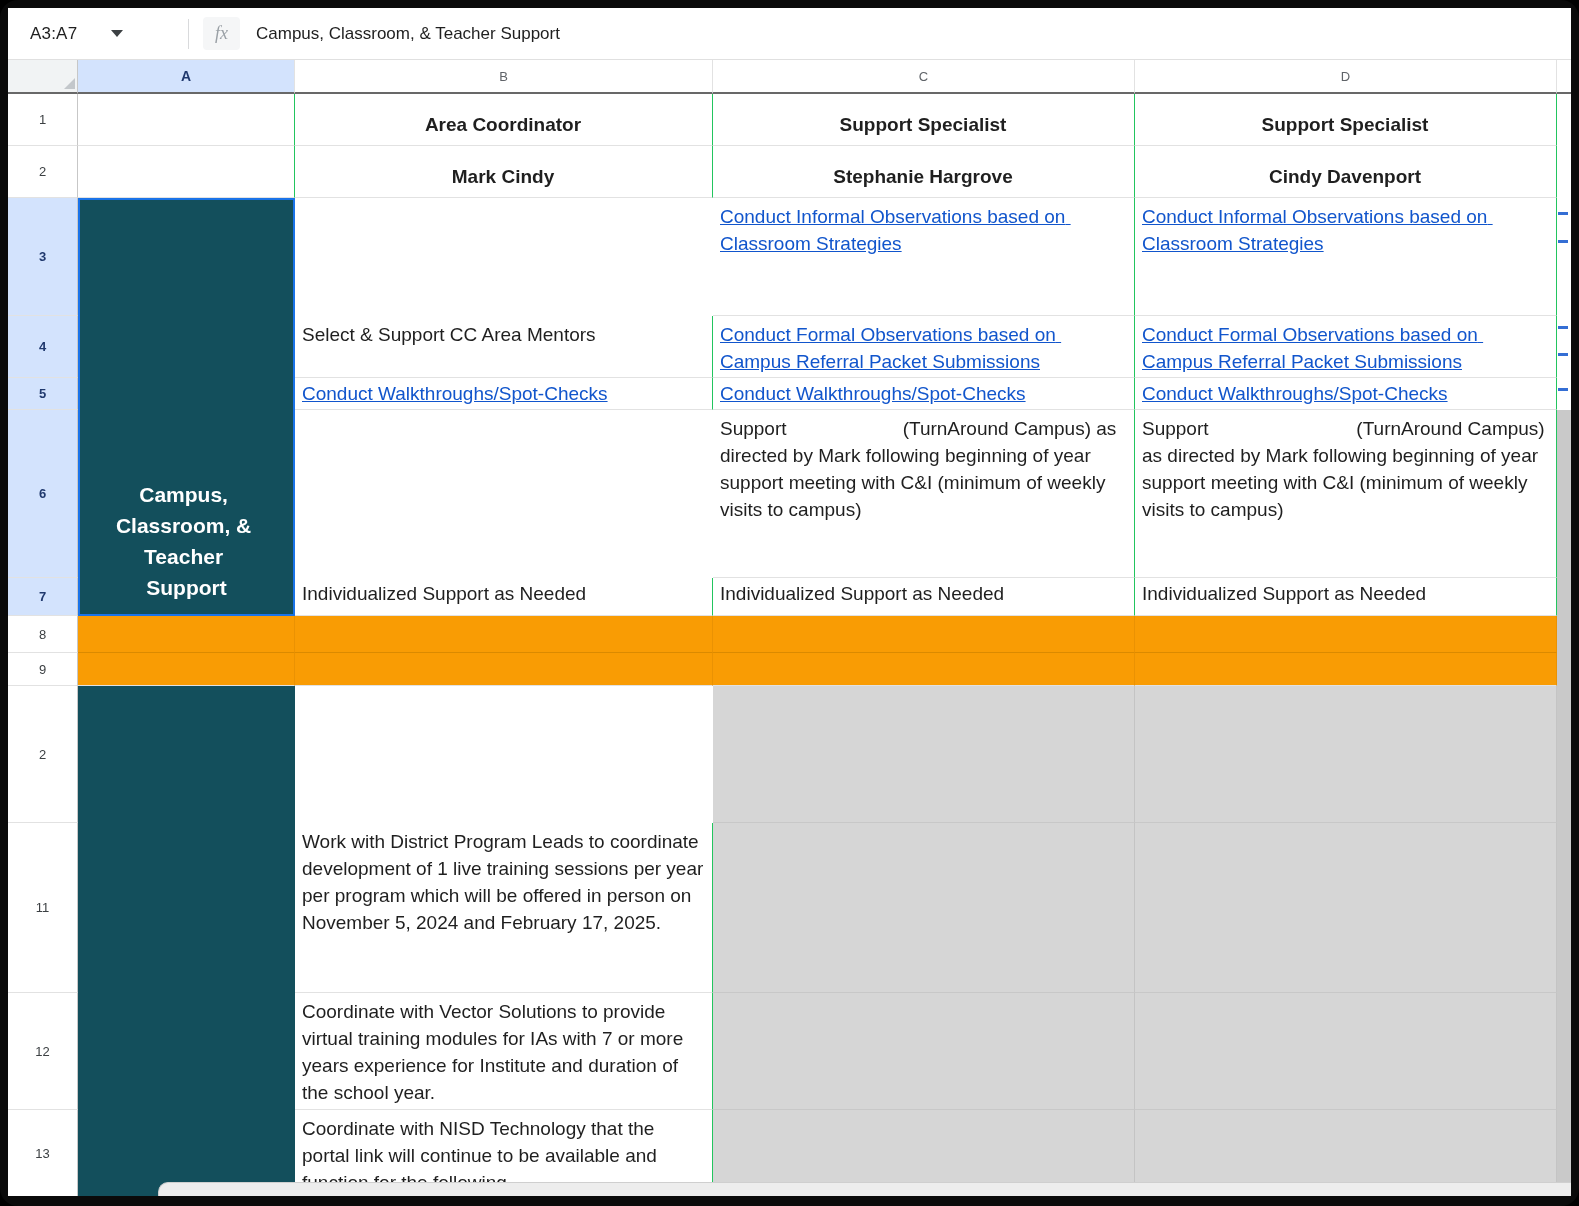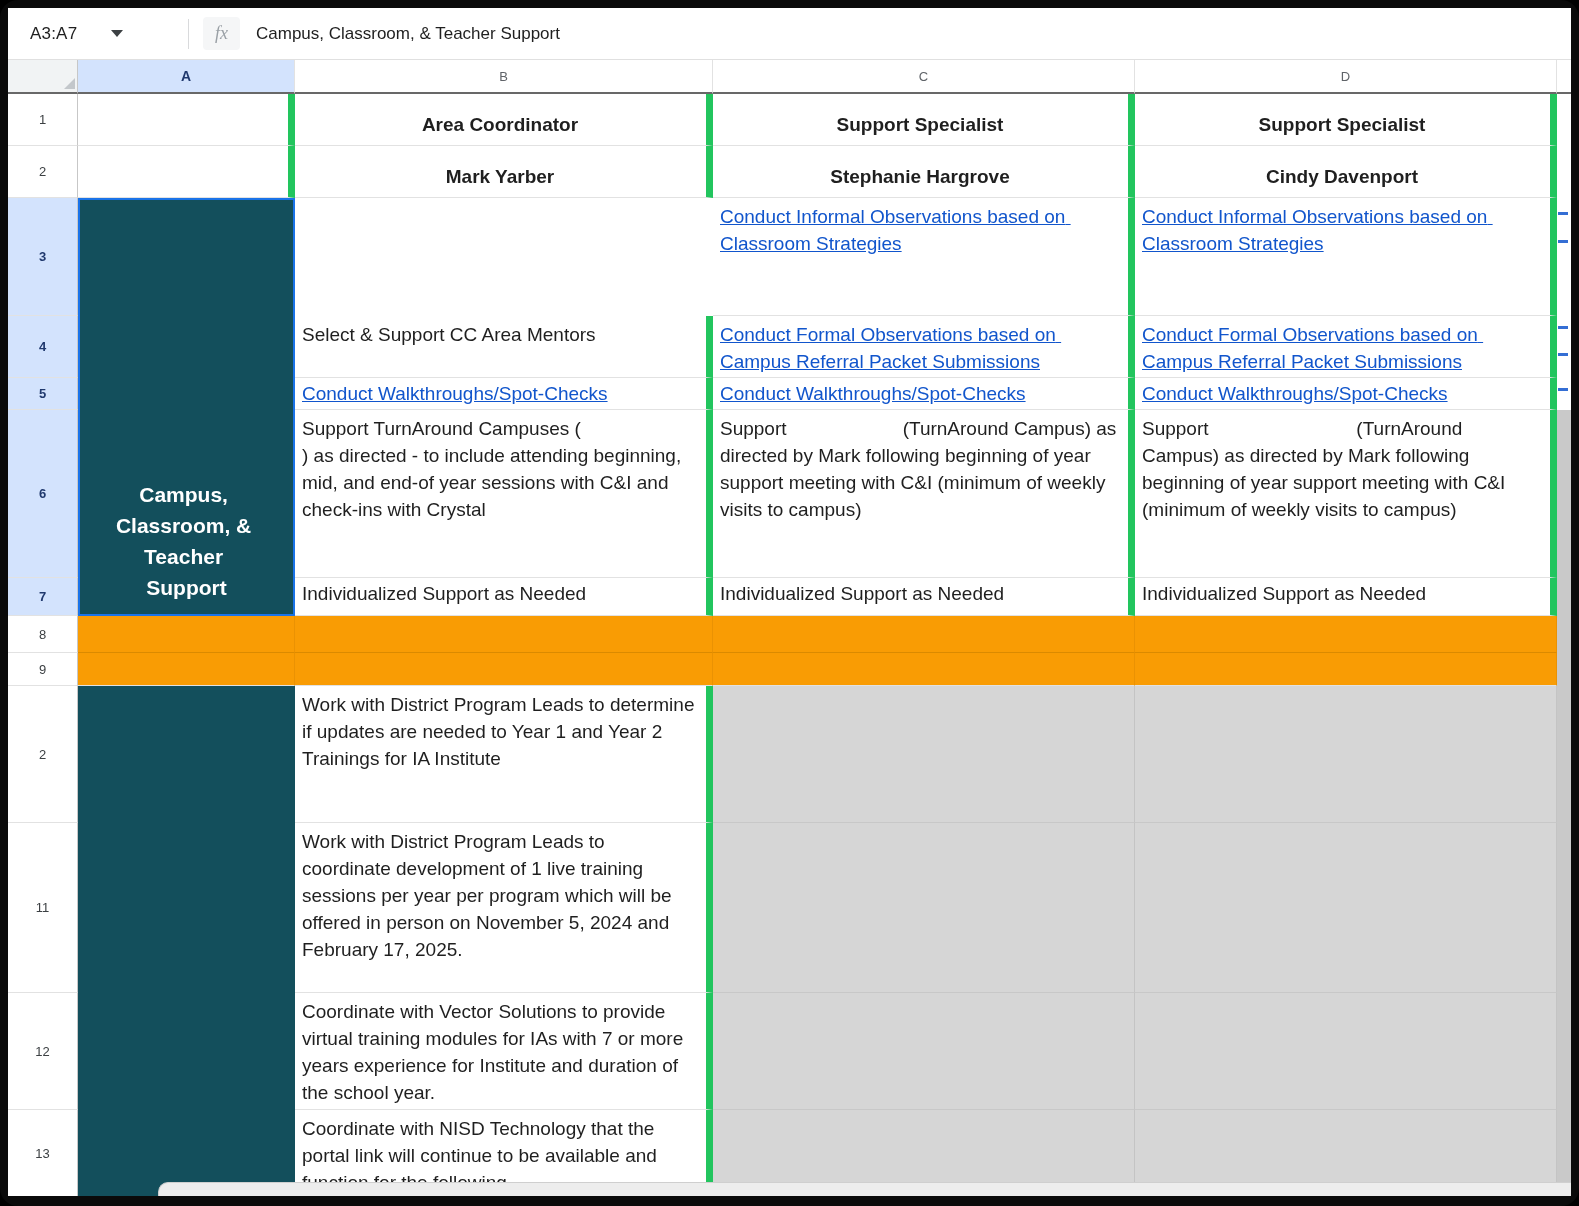--- a/index.html
+++ b/index.html
@@ -28,21 +28,21 @@
   .hcell { background:#fff; display:flex; align-items:center; justify-content:center;
            font-size:13px; color:#5f6368; border-right:1px solid #e2e2e2; border-bottom:2px solid #686868; position:relative; }
   .corner { background:#f1f3f4; border-right:1px solid #c7c7c7; }
   .corner .tri { position:absolute; right:2px; bottom:3px; width:0; height:0; border-left:11px solid transparent; border-bottom:11px solid #c3c7cb; }
   .hsel { background:#d3e3fd; color:#20396e; font-weight:bold; font-size:14px; }
 
   .rh { background:#fff; display:flex; align-items:center; justify-content:center; font-size:13px; color:#3c4043;
         border-right:1px solid #c7c7c7; border-bottom:1px solid #e2e2e2; }
   .rhsel { background:#d3e3fd; color:#20396e; font-weight:bold; }
 
-  .cell { background:#fff; border-right:7px solid #22c55e; border-bottom:1px solid #e2e2e2;
+  .cell { background:#fff; border-right:1px solid #22c55e; border-bottom:1px solid #e2e2e2;
           font-size:19px; line-height:27px; color:#1f1f1f; padding:5px 8px 4px 7px;
           white-space:pre-wrap; overflow:hidden; }
   .vb { display:flex; flex-direction:column; justify-content:flex-end; align-items:center;
         font-weight:bold; text-align:center; padding-bottom:7px; }
   .tight { padding-top:2px; }
   .link { color:#1155cc; text-decoration:underline; }
 
   .teal { background:#134f5c; border:none; }
   .merge-sel { box-shadow:inset 0 0 0 2px #1a73e8; display:flex; flex-direction:column; justify-content:flex-end;
                color:#fff; font-weight:bold; font-size:21px; line-height:31px; text-align:center; padding:11px 8px 13px 8px; }
@@ -106,51 +106,49 @@
 Teacher 
 Support</div>
     <div class="cell orange r8" style="grid-area:9/2/10/3"></div>
     <div class="cell orange" style="grid-area:10/2/11/3"></div>
     <div class="cell teal" style="grid-area:11/2/15/3"></div>
 
     <div class="cell vb" style="grid-area:2/3/3/4">Area Coordinator</div>
     <div class="cell vb" style="grid-area:2/4/3/5">Support Specialist</div>
     <div class="cell vb" style="grid-area:2/5/3/6">Support Specialist</div>
 
-    <div class="cell vb" style="grid-area:3/3/4/4">Mark Yarber</div>
+    <div class="cell vb" style="grid-area:3/3/4/4">Mark Cindy</div>
     <div class="cell vb" style="grid-area:3/4/4/5">Stephanie Hargrove</div>
     <div class="cell vb" style="grid-area:3/5/4/6">Cindy Davenport</div>
 
     <div class="cell link" style="grid-area:4/4/5/5">Conduct Informal Observations based on Classroom Strategies</div>
     <div class="cell link" style="grid-area:4/5/5/6">Conduct Informal Observations based on Classroom Strategies</div>
 
     <div class="cell" style="grid-area:5/3/6/4">Select &amp; Support CC Area Mentors</div>
     <div class="cell link" style="grid-area:5/4/6/5">Conduct Formal Observations based on Campus Referral Packet Submissions</div>
     <div class="cell link" style="grid-area:5/5/6/6">Conduct Formal Observations based on Campus Referral Packet Submissions</div>
 
     <div class="cell link tight" style="grid-area:6/3/7/4">Conduct Walkthroughs/Spot-Checks</div>
     <div class="cell link tight" style="grid-area:6/4/7/5">Conduct Walkthroughs/Spot-Checks</div>
     <div class="cell link tight" style="grid-area:6/5/7/6">Conduct Walkthroughs/Spot-Checks</div>
 
-    <div class="cell" style="grid-area:7/3/8/4">Support TurnAround Campuses (                            ) as directed - to include attending beginning, mid, and end-of year sessions with C&amp;I and check-ins with Crystal</div>
     <div class="cell" style="grid-area:7/4/8/5">Support                      (TurnAround Campus) as directed by Mark following beginning of year support meeting with C&amp;I (minimum of weekly visits to campus)</div>
     <div class="cell" style="grid-area:7/5/8/6">Support                            (TurnAround Campus) as directed by Mark following beginning of year support meeting with C&amp;I (minimum of weekly visits to campus)</div>
 
     <div class="cell tight" style="grid-area:8/3/9/4">Individualized Support as Needed</div>
     <div class="cell tight" style="grid-area:8/4/9/5">Individualized Support as Needed</div>
     <div class="cell tight" style="grid-area:8/5/9/6">Individualized Support as Needed</div>
 
     <div class="cell orange r8" style="grid-area:9/3/10/4"></div>
     <div class="cell orange r8" style="grid-area:9/4/10/5"></div>
     <div class="cell orange r8" style="grid-area:9/5/10/6"></div>
     <div class="cell orange" style="grid-area:10/3/11/4"></div>
     <div class="cell orange" style="grid-area:10/4/11/5"></div>
     <div class="cell orange" style="grid-area:10/5/11/6"></div>
 
-    <div class="cell" style="grid-area:11/3/12/4">Work with District Program Leads to determine if updates are needed to Year 1 and Year 2 Trainings for IA Institute</div>
     <div class="cell grayc" style="grid-area:11/4/12/5"></div>
     <div class="cell grayc" style="grid-area:11/5/12/6"></div>
 
     <div class="cell" style="grid-area:12/3/13/4">Work with District Program Leads to coordinate development of 1 live training sessions per year per program which will be offered in person on November 5, 2024 and February 17, 2025.</div>
     <div class="cell grayc" style="grid-area:12/4/13/5"></div>
     <div class="cell grayc" style="grid-area:12/5/13/6"></div>
 
     <div class="cell" style="grid-area:13/3/14/4">Coordinate with Vector Solutions to provide virtual training modules for IAs with 7 or more years experience for Institute and duration of the school year.</div>
     <div class="cell grayc" style="grid-area:13/4/14/5"></div>
     <div class="cell grayc" style="grid-area:13/5/14/6"></div>

